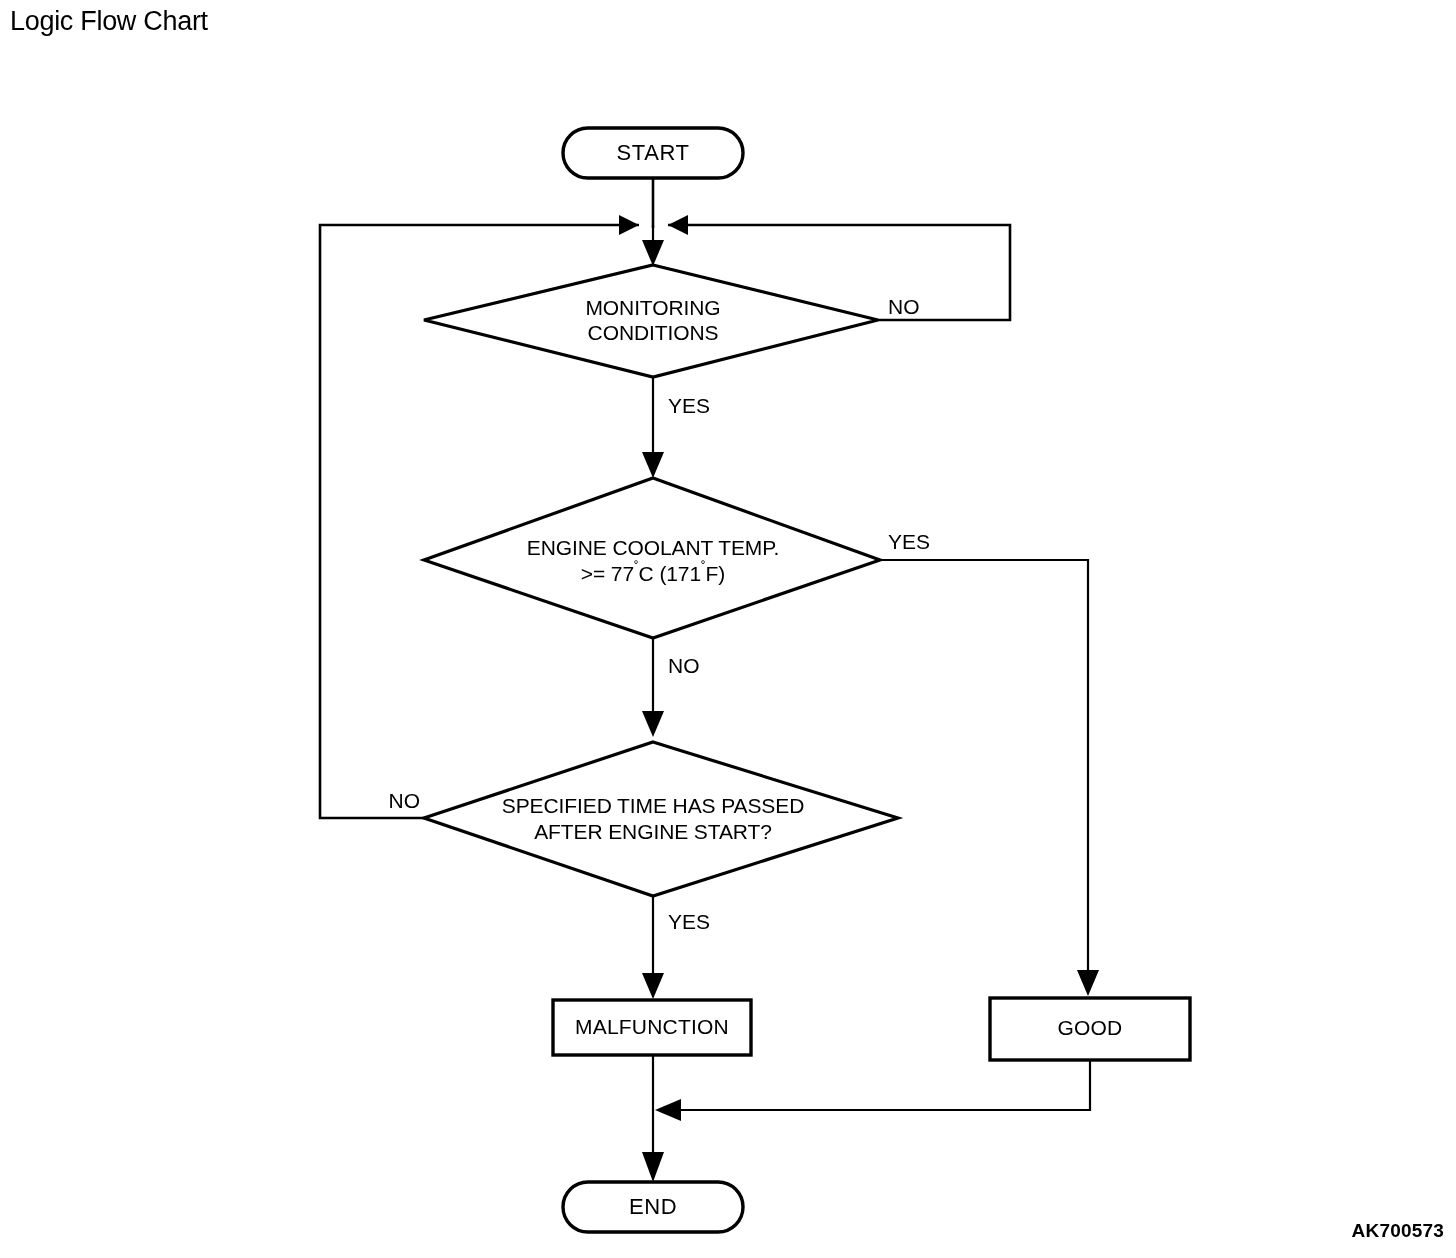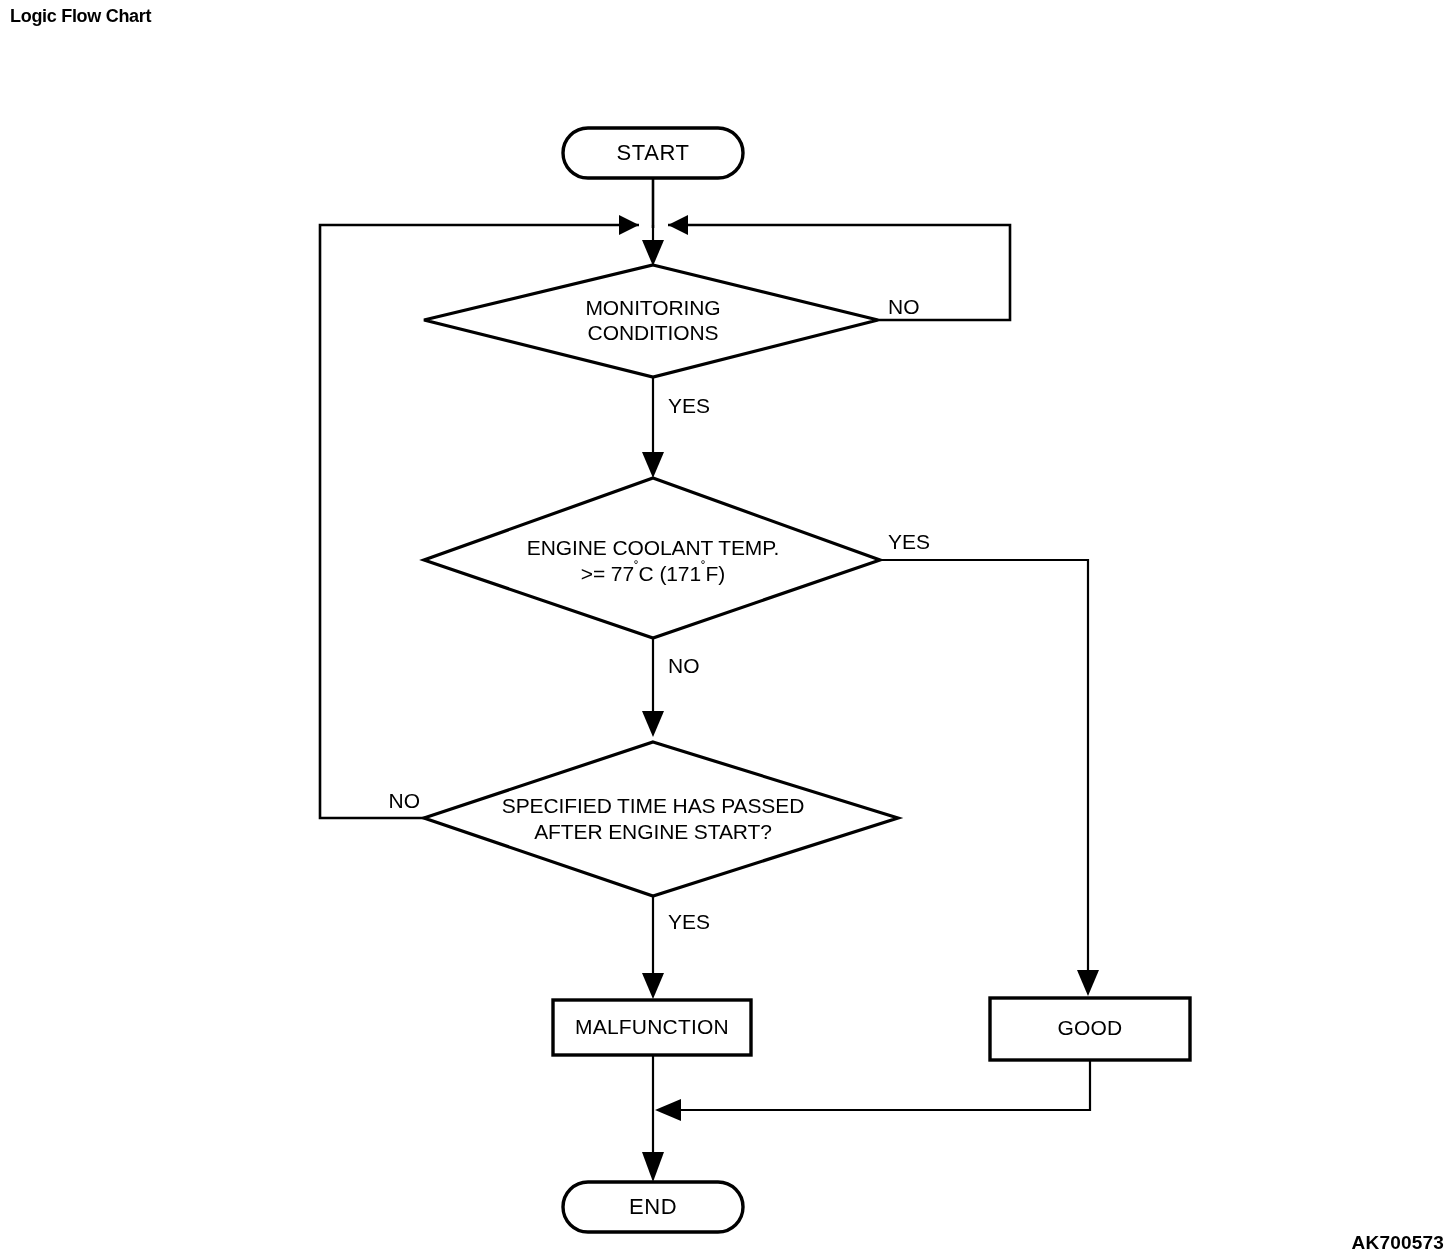--- a/index.html
+++ b/index.html
@@ -12,29 +12,29 @@
     height: 1258px;
     position: relative;
     font-family: "Liberation Sans", sans-serif;
     color: #000000;
     overflow: hidden;
   }
   #page-title {
     position: absolute;
     left: 10px;
     top: 6px;
-    font-size: 18px;
-    font-weight: bold;
+    font-size: 27px;
+    font-weight: normal;
     letter-spacing: -0.3px;
     white-space: nowrap;
   }
   #watermark {
     position: absolute;
     right: 12px;
-    bottom: 4px;
+    bottom: 16px;
     font-size: 19px;
     font-weight: bold;
     letter-spacing: 0.2px;
   }
   #flow-svg {
     position: absolute;
     left: 0;
     top: 0;
     width: 1456px;
     height: 1258px;

